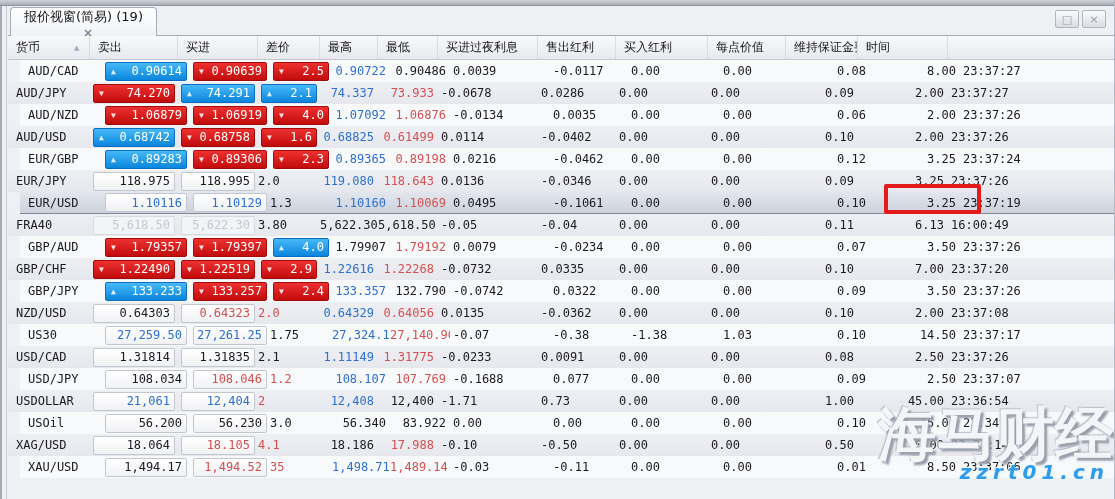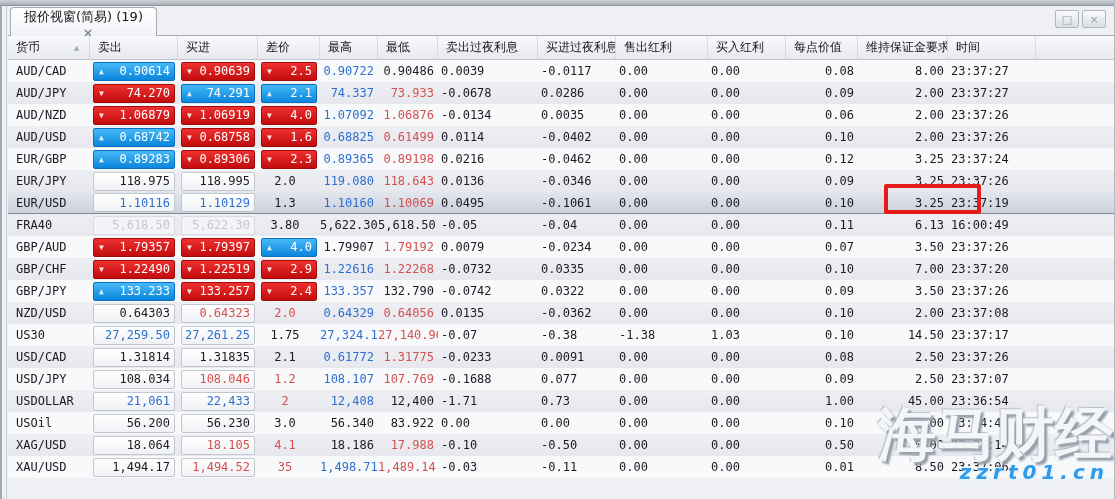--- a/index.html
+++ b/index.html
@@ -34,37 +34,37 @@
     background:linear-gradient(#f8f9fb,#e7e9ee); border-bottom:1px solid #c2c6cc; z-index:2;}
   .hcell { display:flex; align-items:center; font-size:12px; color:#15151a;
     padding-left:8px; border-right:1px solid #d8dbe1; overflow:hidden; white-space:nowrap;}
   .hcell:last-child { border-right:none; }
   .sort-icon { font-size:7px; color:#9fa9bb; margin-left:34px; }
   
   .tbody { position:absolute; top:60px; left:8px; width:1107px; z-index:2;}
   .row { height:22px; display:grid;
     grid-template-columns:82px 88px 80px 62px 58px 60px 100px 78px 92px 78px 72px 90px 88px 1fr;
     align-items:center; font-size:12px; font-family:"DejaVu Sans Mono","DejaVu Sans",monospace;}
-  .r-odd  { background:#f8f9fb; }
+  .r-odd  { background:#f8f9fb;margin-left:12px; }
   .r-even { background:linear-gradient(#edeff3,#e6e8ee); }
   .row.selected { background:linear-gradient(#e3e6ed,#ccd1db); border-bottom:1px solid #818898; }
   .cell { white-space:nowrap; overflow:hidden; color:#1a1a1f; }
   .c-currency { padding-left:8px; }
   .num-r { text-align:right; padding-right:4px; }
   .num-l { text-align:left; padding-left:3px; }
   .t-blue { color:#2e6fd0; } .t-red { color:#d45050; } .t-black { color:#1a1a1f; } .t-gray { color:#c6c8d0; }
   
   .box { height:19px; margin:0 3px; display:flex; align-items:center; justify-content:flex-end;
     padding:0 4px; border-radius:2px; font-size:12px;}
   .box.up   { background:linear-gradient(#47b9f8,#0b85dc); border:1px solid #0a6fc0; color:#fff; }
   .box.down { background:linear-gradient(#ee3030,#c20c0c); border:1px solid #a20909; color:#fff; }
   .box.flat { background:linear-gradient(#ffffff,#f0f1f4); border:1px solid #c2c6ce; }
   .box.flat.disabled { background:#f3f4f7; border-color:#d9dbe0; }
   .box .arrow { margin-right:auto; font-size:8px; color:rgba(255,255,255,0.85); padding-left:1px; }
-  .spread-text { text-align:center; padding-right:8px; }
+  .spread-text { text-align:left; padding-right:8px; }
   
   .highlight-box { position:absolute; left:884px; top:184px; width:97px; height:30px;
     border:4px solid #e51b1b; border-radius:2px; z-index:7; }
   
   .wm-cn { position:absolute; top:396px; right:0px; font-size:58px; font-weight:bold;
     color:#f4f5f8; white-space:nowrap; z-index:6; pointer-events:none;
     text-shadow:3px 3px 2px #99a0ac, -1px -1px 1px #b9bdc6; letter-spacing:1px;}
   .wm-url { position:absolute; top:460px; right:5px; font-size:20px; font-weight:bold; font-style:italic;
     color:#2f9bea; letter-spacing:5px; z-index:6; pointer-events:none;
     text-shadow:2px 2px 0 #eaf4fd, -1px -1px 0 #eaf4fd;}
@@ -101,23 +101,20 @@
     <div class="hcell">
       <span>差价</span>
     </div>
     <div class="hcell">
       <span>最高</span>
     </div>
     <div class="hcell">
       <span>最低</span>
     </div>
     <div class="hcell">
-      <span>卖出过夜利息</span>
-    </div>
-    <div class="hcell">
       <span>买进过夜利息</span>
     </div>
     <div class="hcell">
       <span>售出红利</span>
     </div>
     <div class="hcell">
       <span>买入红利</span>
     </div>
     <div class="hcell">
       <span>每点价值</span>
@@ -505,21 +502,21 @@
         <div class="box flat">
           <span class="t-black">1.31814</span>
         </div>
       </div>
       <div class="cell">
         <div class="box flat">
           <span class="t-black">1.31835</span>
         </div>
       </div>
       <div class="cell spread-text t-black">2.1</div>
-      <div class="cell num-r t-blue">0.61772</div>
+      <div class="cell num-r t-blue">1.11149</div>
       <div class="cell num-r t-red">1.31775</div>
       <div class="cell num-l">-0.0233</div>
       <div class="cell num-l">0.0091</div>
       <div class="cell num-l">0.00</div>
       <div class="cell num-l">0.00</div>
       <div class="cell num-r">0.08</div>
       <div class="cell num-r">2.50</div>
       <div class="cell num-l">23:37:26</div>
       <div class="cell "></div>
     </div>
@@ -549,21 +546,21 @@
     </div>
     <div class="row r-even">
       <div class="cell c-currency">USDOLLAR</div>
       <div class="cell">
         <div class="box flat">
           <span class="t-blue">21,061</span>
         </div>
       </div>
       <div class="cell">
         <div class="box flat">
-          <span class="t-blue">22,433</span>
+          <span class="t-blue">12,404</span>
         </div>
       </div>
       <div class="cell spread-text t-red">2</div>
       <div class="cell num-r t-blue">12,408</div>
       <div class="cell num-r t-black">12,400</div>
       <div class="cell num-l">-1.71</div>
       <div class="cell num-l">0.73</div>
       <div class="cell num-l">0.00</div>
       <div class="cell num-l">0.00</div>
       <div class="cell num-r">1.00</div>

